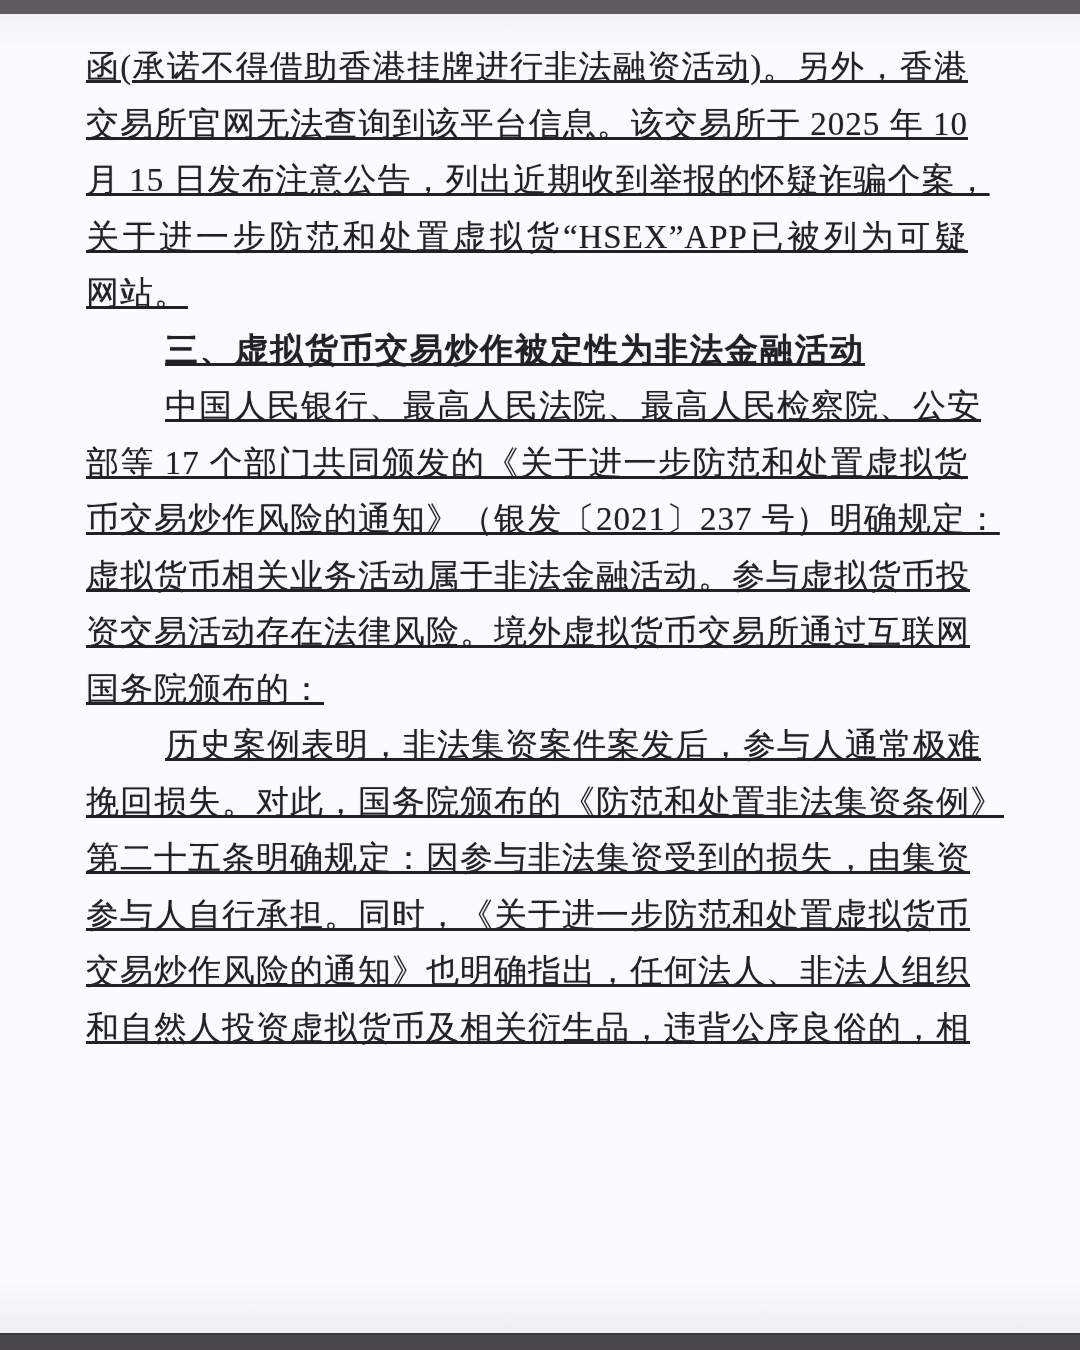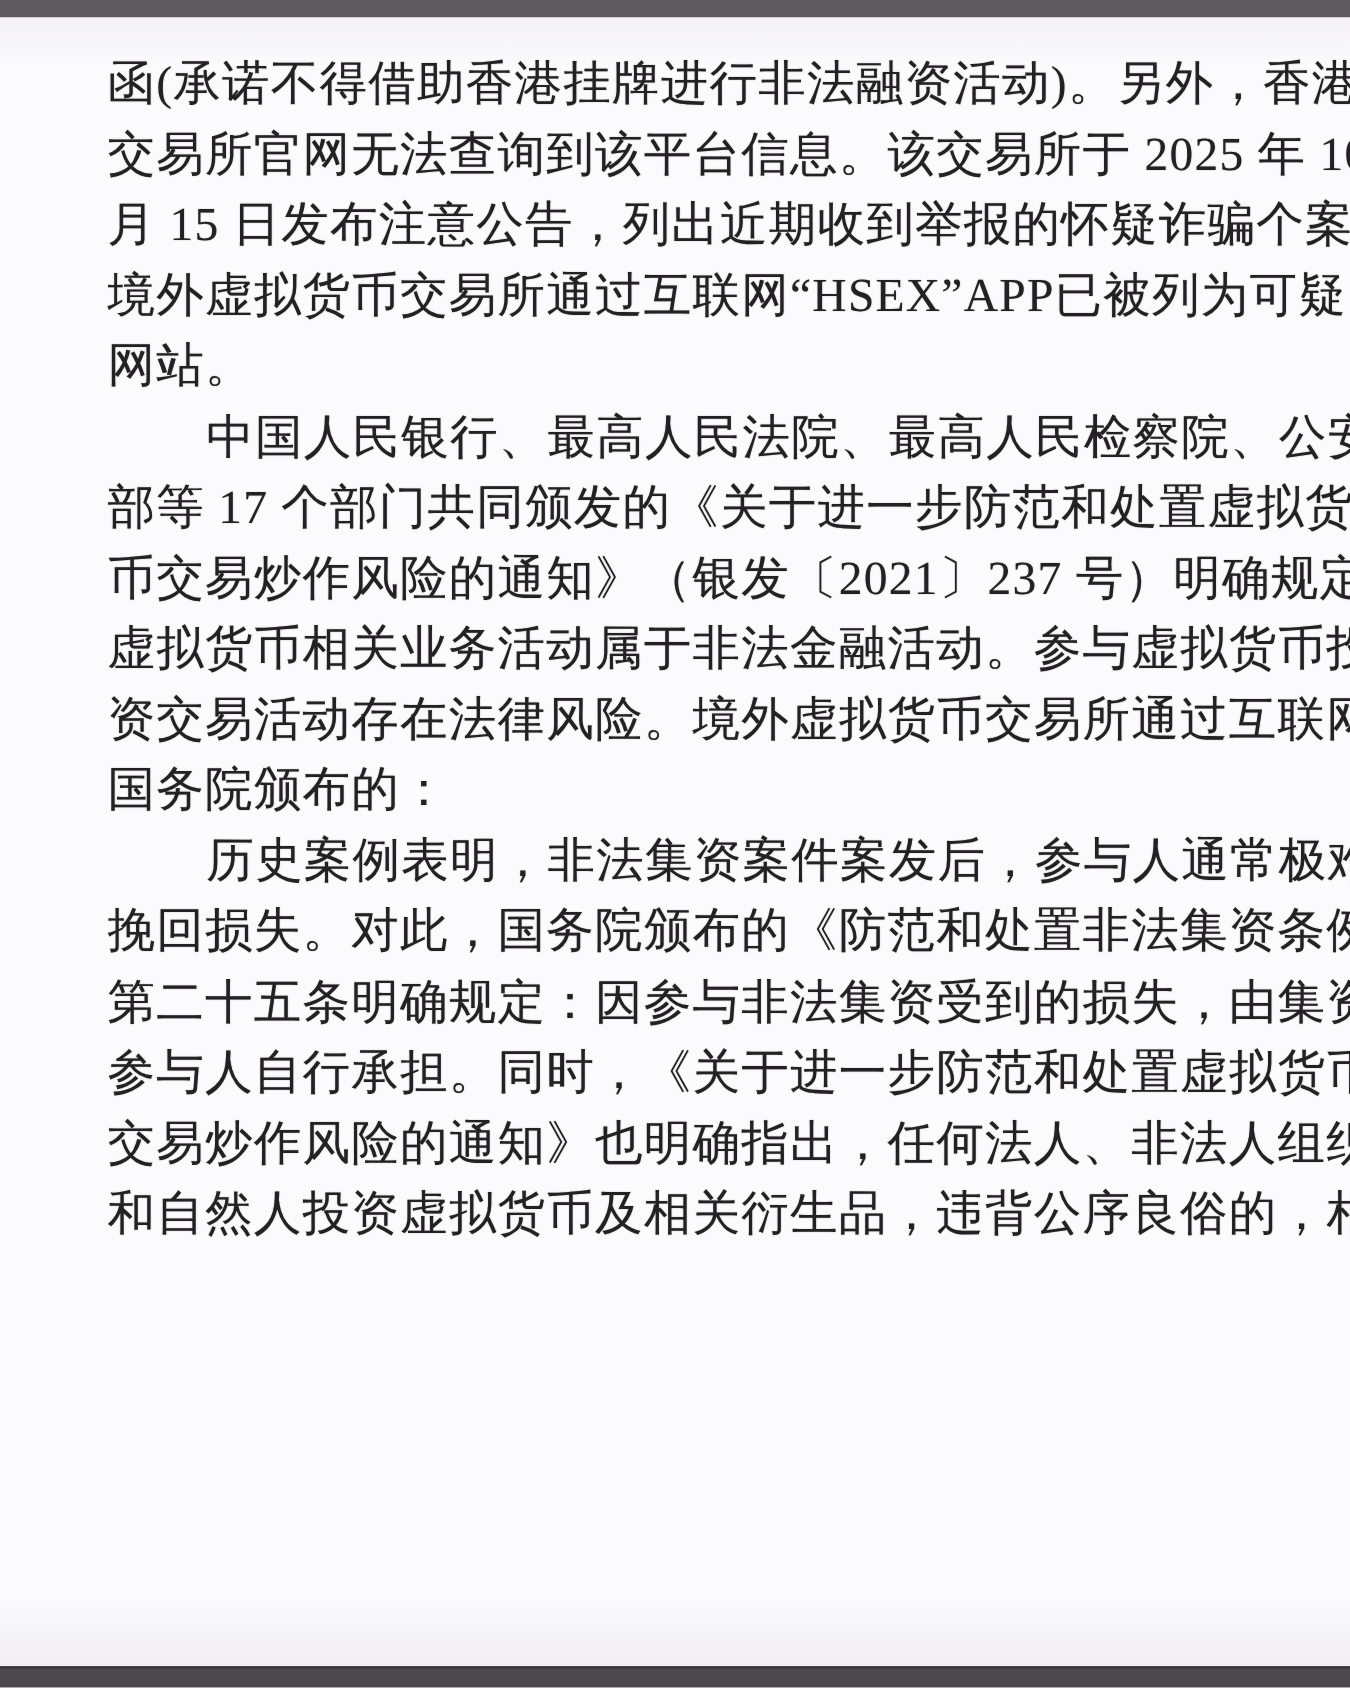--- a/index.html
+++ b/index.html
@@ -28,26 +28,27 @@
     flex:1 1 auto;
     background:
       linear-gradient(180deg, rgba(235,233,238,.5) 0%, rgba(255,255,255,0) 3%, rgba(255,255,255,0) 96%, rgba(230,228,233,.55) 100%),
       var(--bg);
     padding:25px 112px 0 86px;
     color:var(--ink);
   }
   .line{
     height:var(--lh);
     line-height:var(--lh);
-    font-size:38px;
+    font-size:33px;
     letter-spacing:1px;
     white-space:nowrap;
     text-align:justify;
     text-align-last:justify;
     text-shadow:0 0 1px rgba(35,33,36,.45);
+    text-decoration:underline;
   }
   .line.end,.line.head{
     text-align:center;
     text-align-last:left;
   }
   .line.indent{padding-left:79px;}
   .line.head{
     font-family:"Liberation Sans","DejaVu Sans",sans-serif;
     font-weight:700;
     letter-spacing:2px;
@@ -59,24 +60,27 @@
 
 <div class="screen">
   <div class="letterbox top"></div>
 
   <div class="page">
 
     <div>
       <div class="line">函(承诺不得借助香港挂牌进行非法融资活动)。另外，香港</div>
       <div class="line">交易所官网无法查询到该平台信息。该交易所于 2025 年 10</div>
       <div class="line">月 15 日发布注意公告，列出近期收到举报的怀疑诈骗个案，</div>
-      <div class="line">境外虚拟货币交易所通过互联网“HSEX”APP已被列为可疑</div>
+      <div class="line">关于进一步防范和处置虚拟货“HSEX”APP已被列为可疑</div>
       <div class="line end">网站。</div>
     </div>
 
+    <div>
+      <div class="line head indent">三、虚拟货币交易炒作被定性为非法金融活动</div>
+    </div>
 
     <div>
       <div class="line indent">中国人民银行、最高人民法院、最高人民检察院、公安</div>
       <div class="line">部等 17 个部门共同颁发的《关于进一步防范和处置虚拟货</div>
       <div class="line">币交易炒作风险的通知》（银发〔2021〕237 号）明确规定：</div>
       <div class="line">虚拟货币相关业务活动属于非法金融活动。参与虚拟货币投</div>
       <div class="line">资交易活动存在法律风险。境外虚拟货币交易所通过互联网</div>
     </div>
 
 

